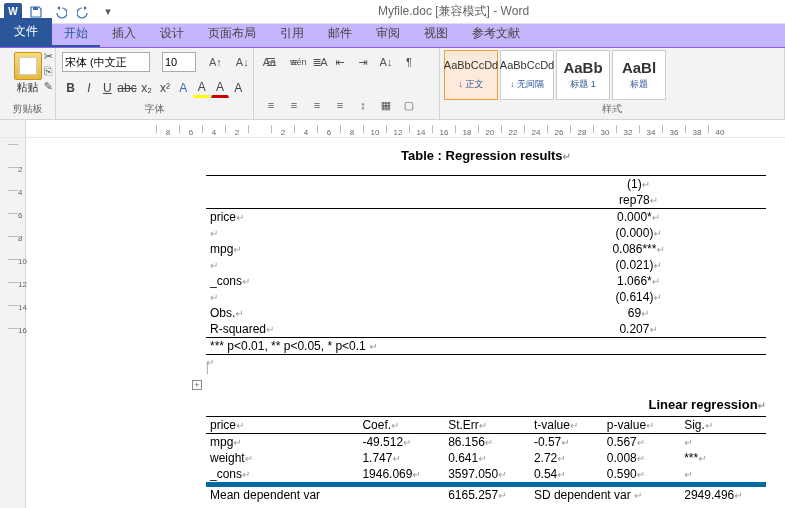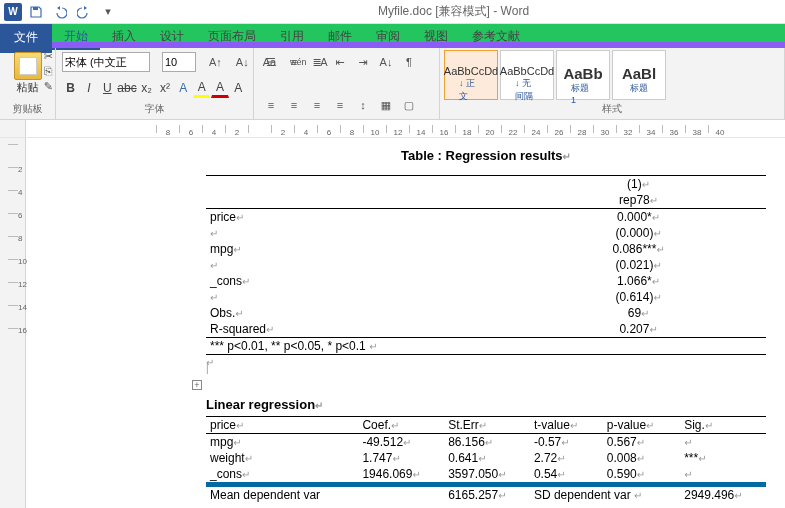--- a/index.html
+++ b/index.html
@@ -2,21 +2,21 @@
 <html><head>
 <meta charset="utf-8">
 <style>
 *{box-sizing:border-box;margin:0;padding:0;font-family:"Microsoft YaHei","Segoe UI",sans-serif}
 body{background:#fff;width:785px;height:508px;overflow:hidden;font-size:11px;color:#333}
 .titlebar{background:#fff;height:24px;display:flex;align-items:center;border-bottom:1px solid #e1e1e1}
 .qat{display:flex;align-items:center;gap:4px;padding:0 4px}
 .word-icon{width:18px;height:18px;background:#2b579a;color:#fff;display:flex;align-items:center;justify-content:center;font-weight:bold;font-size:10px;border-radius:2px}
 .qat-btn{width:20px;height:20px;display:flex;align-items:center;justify-content:center;color:#555;cursor:pointer}
 .title-center{flex:1;text-align:center;color:#666;font-size:12px}
-.ribbon-tabs{height:24px;display:flex;align-items:flex-start;background:#22c55e;border-bottom:6px solid #8b5cf6}
+.ribbon-tabs{height:24px;display:flex;align-items:flex-end;background:#c4b5fd;border-bottom:1px solid #8b5cf6}
 .tab{padding:4px 12px 3px;font-size:12px;color:#444;cursor:pointer;border-bottom:2px solid transparent}
 .tab.file{background:#2b579a;color:#fff;padding:5px 14px}
 .tab.active{color:#2b579a;border-bottom:2px solid #2b579a}
 .ribbon{height:72px;background:#f3f3f3;border-bottom:1px solid #d4d4d4;display:flex}
 .group{border-right:1px solid #d4d4d4;padding:2px 6px;display:flex;flex-direction:column;justify-content:space-between;position:relative}
 .group-label{font-size:10px;color:#666;text-align:center;padding-bottom:1px}
 .clipboard-group{width:56px}
 .paste-btn{display:flex;flex-direction:column;align-items:center;padding:2px}
 .paste-icon{width:28px;height:28px;background:linear-gradient(#f9d97a,#e8b840);border:1px solid #c89420;border-radius:2px;position:relative}
 .paste-icon::after{content:"";position:absolute;top:4px;left:4px;right:4px;bottom:4px;background:#fff;border:1px solid #ccc}
@@ -28,21 +28,21 @@
 .font-name{width:88px}
 .font-size{width:34px}
 .tiny-btn{width:18px;height:20px;border:1px solid transparent;background:none;display:flex;align-items:center;justify-content:center;font-size:11px;color:#555}
 .font-row2{display:flex;gap:1px;align-items:center;padding:2px 0}
 .fmt-btn{width:20px;height:20px;display:flex;align-items:center;justify-content:center;font-size:12px;color:#444;border:1px solid transparent}
 .para-group{width:186px}
 .para-row{display:flex;gap:1px;padding:2px 0}
 .para-btn{width:22px;height:20px;display:flex;align-items:center;justify-content:center;color:#555;border:1px solid transparent}
 .styles-group{flex:1;padding:2px 4px}
 .style-gallery{display:flex;gap:2px;height:50px}
-.style-item{border:1px solid #ccc;background:#fff;width:54px;display:flex;flex-direction:column;align-items:center;justify-content:space-between;padding:14px;font-size:9px}
+.style-item{border:1px solid #ccc;background:#fff;width:54px;display:flex;flex-direction:column;align-items:center;justify-content:space-between;padding:8px;font-size:9px}
 .style-item.sel{border:1px solid #f0a030;background:#fdeada}
 .style-preview{font-size:11px;color:#333}
 .style-preview.big{font-size:15px;font-weight:bold}
 .style-name{color:#2b579a;font-size:9px}
 .ruler-area{display:flex;height:18px;background:#fff;border-bottom:1px solid #e6e6e6}
 .vruler-spacer{width:26px;background:#f3f3f3;border-right:1px solid #d4d4d4}
 .hruler{flex:1;background:#fff;position:relative;font-size:8px;color:#666;overflow:hidden}
 .hruler-inner{position:absolute;left:130px;top:0;display:flex}
 .rnum{width:23px;text-align:center;border-left:1px solid #bbb;height:8px;margin-top:5px;line-height:0;padding-top:8px}
 .doc-area{display:flex;height:370px}
@@ -51,21 +51,21 @@
 .vnum{height:23px;border-top:1px solid #bbb;width:8px;padding-left:10px;line-height:0;padding-top:2px}
 .page{flex:1;background:#fff;overflow:auto;padding:10px 0 0 180px;font-family:"Times New Roman",serif;font-size:12px;color:#000}
 .doc-content{width:560px}
 .tbl-title{text-align:center;font-weight:bold;font-size:13px;margin-bottom:12px}
 .reg-table{width:100%;border-collapse:collapse;font-size:12px}
 .reg-table td{padding:1px 4px}
 .reg-table .bt{border-top:1px solid #000}
 .reg-table .bb{border-bottom:1px solid #000}
 .reg-table .c{text-align:center}
 .pm{color:#999;font-size:10px}
-.lin-title{text-align:left;font-weight:bold;font-size:13px;margin:8px 0 4px}
+.lin-title{text-align:right;font-weight:bold;font-size:13px;margin:8px 0 4px}
 .lin-table{width:100%;border-collapse:collapse;font-size:12px}
 .lin-table td,.lin-table th{padding:1px 4px;font-weight:normal;text-align:left}
 .lin-table .l{text-align:left}
 .lin-table thead td{border-top:1px solid #000;border-bottom:1px solid #000}
 .lin-table .sumrow td{border-top:5px solid #0369a1}
 .expand-handle{position:relative;left:-14px;top:2px;width:10px;height:10px;border:1px solid #888;font-size:9px;line-height:8px;text-align:center;color:#666;display:inline-block}
 svg{display:block}
 </style>
 </head>
 <body>

